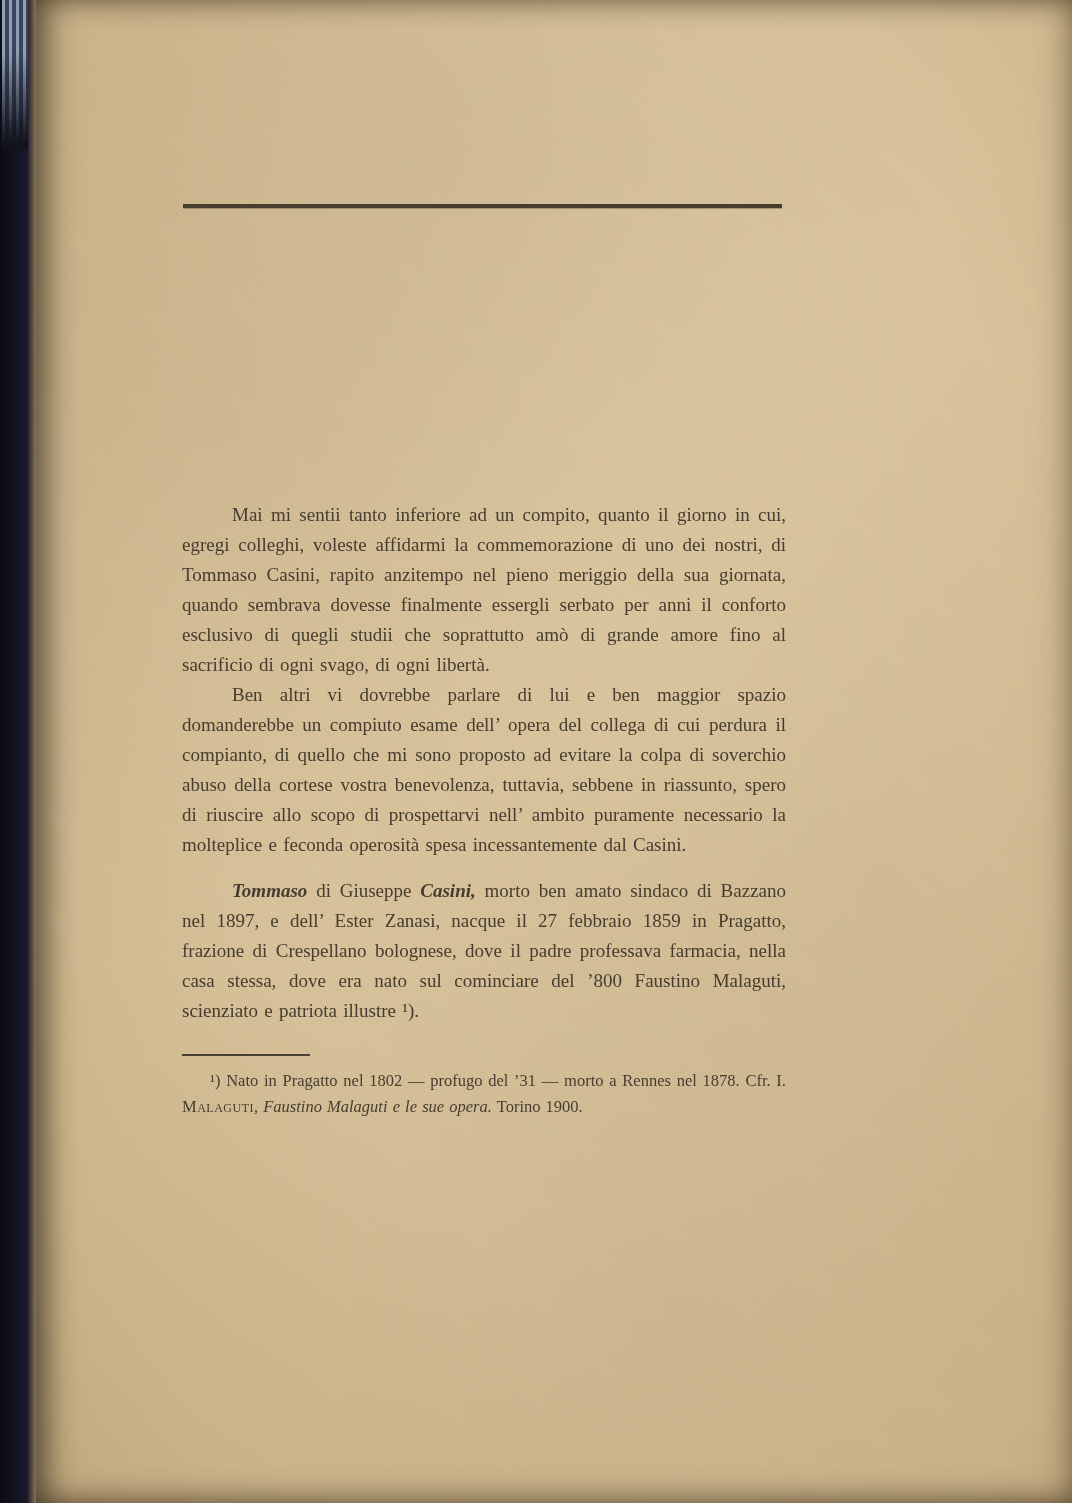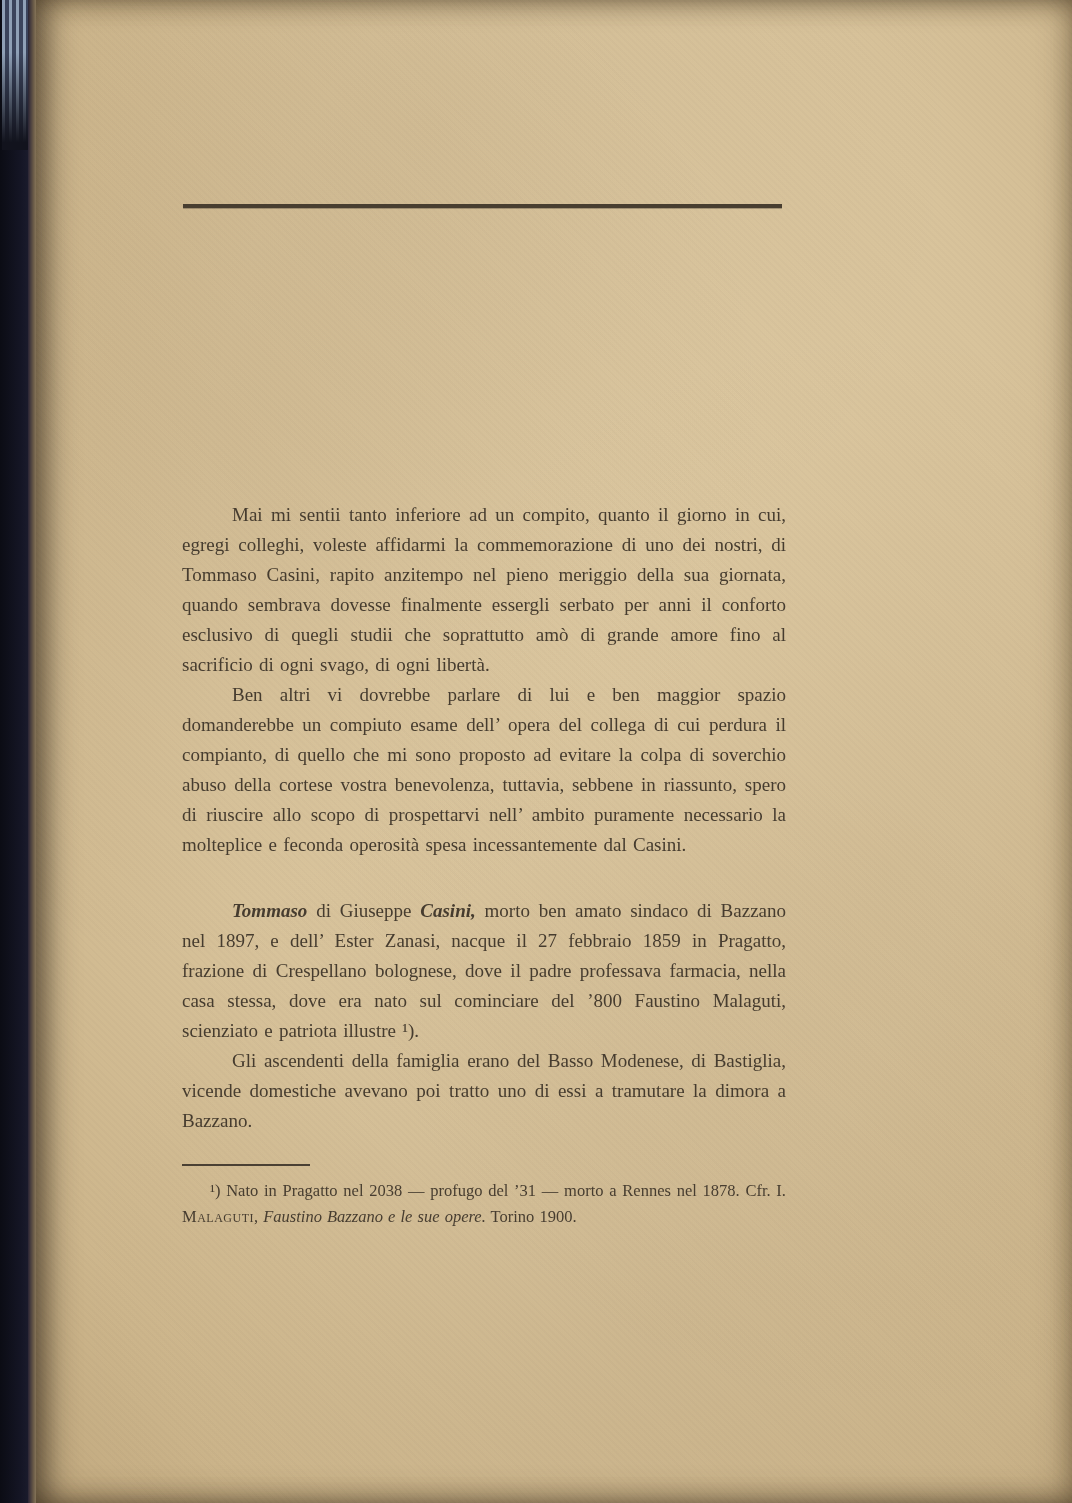--- a/index.html
+++ b/index.html
@@ -81,21 +81,21 @@
     color: #463c2f;
   }
   .para {
     margin: 0;
     font-size: 19px;
     line-height: 30px;
     text-align: justify;
     text-indent: 50px;
     word-spacing: 1.5px;
   }
-  .para-spaced { margin-top: 36px; }
+  .para-spaced { margin-top: 16px; }
 
   .seg-bi { font-style: italic; font-weight: bold; }
   .seg-i  { font-style: italic; }
   .seg-sc { font-variant: small-caps; letter-spacing: 0.5px; }
 
   
   .footnote-rule {
     margin-top: 28px;
     width: 128px; height: 2px;
     background: #4a4033;
@@ -125,22 +125,21 @@
 
     <div class="top-rule"></div>
 
     <div class="content">
       <p class="para"><span>Mai mi sentii tanto inferiore ad un compito, quanto il giorno in cui, egregi colleghi, voleste affidarmi la commemorazione di uno dei nostri, di Tommaso Casini, rapito anzitempo nel pieno meriggio della sua giornata, quando sembrava dovesse finalmente essergli serbato per anni il conforto esclusivo di quegli studii che soprattutto amò di grande amore fino al sacrificio di ogni svago, di ogni libertà.</span></p>
 
       <p class="para"><span>Ben altri vi dovrebbe parlare di lui e ben maggior spazio domanderebbe un compiuto esame dell’ opera del collega di cui perdura il compianto, di quello che mi sono proposto ad evitare la colpa di soverchio abuso della cortese vostra benevolenza, tuttavia, sebbene in riassunto, spero di riuscire allo scopo di prospettarvi nell’ ambito puramente necessario la molteplice e feconda operosità spesa incessantemente dal Casini.</span></p>
 
       <p class="para para-spaced"><span class="seg-bi">Tommaso</span><span> di Giuseppe </span><span class="seg-bi">Casini,</span><span> morto ben amato sindaco di Bazzano nel 1897, e dell’ Ester Zanasi, nacque il 27 febbraio 1859 in Pragatto, frazione di Crespellano bolognese, dove il padre professava farmacia, nella casa stessa, dove era nato sul cominciare del ’800 Faustino Malaguti, scienziato e patriota illustre ¹).</span></p>
 
-      <p class="para"><span>Gli ascendenti della famiglia erano del Basso Modenese, di Bastiglia, vicende domestiche avevano poi tratto uno di essi a tramutare la dimora a Bazzano.</span></p>
 
       <div class="footnote-rule"></div>
 
-      <p class="footnote"><span>¹) Nato in Pragatto nel 2038 — profugo del ’31 — morto a Rennes nel 1878. Cfr. I. </span><span class="seg-sc">Malaguti</span><span>, </span><span class="seg-i">Faustino Bazzano e le sue opere.</span><span> Torino 1900.</span></p>
+      <p class="footnote"><span>¹) Nato in Pragatto nel 1802 — profugo del ’31 — morto a Rennes nel 1878. Cfr. I. </span><span class="seg-sc">Malaguti</span><span>, </span><span class="seg-i">Faustino Malaguti e le sue opera.</span><span> Torino 1900.</span></p>
     </div>
 
   </div>
 
 </div>
 
 </body></html>

